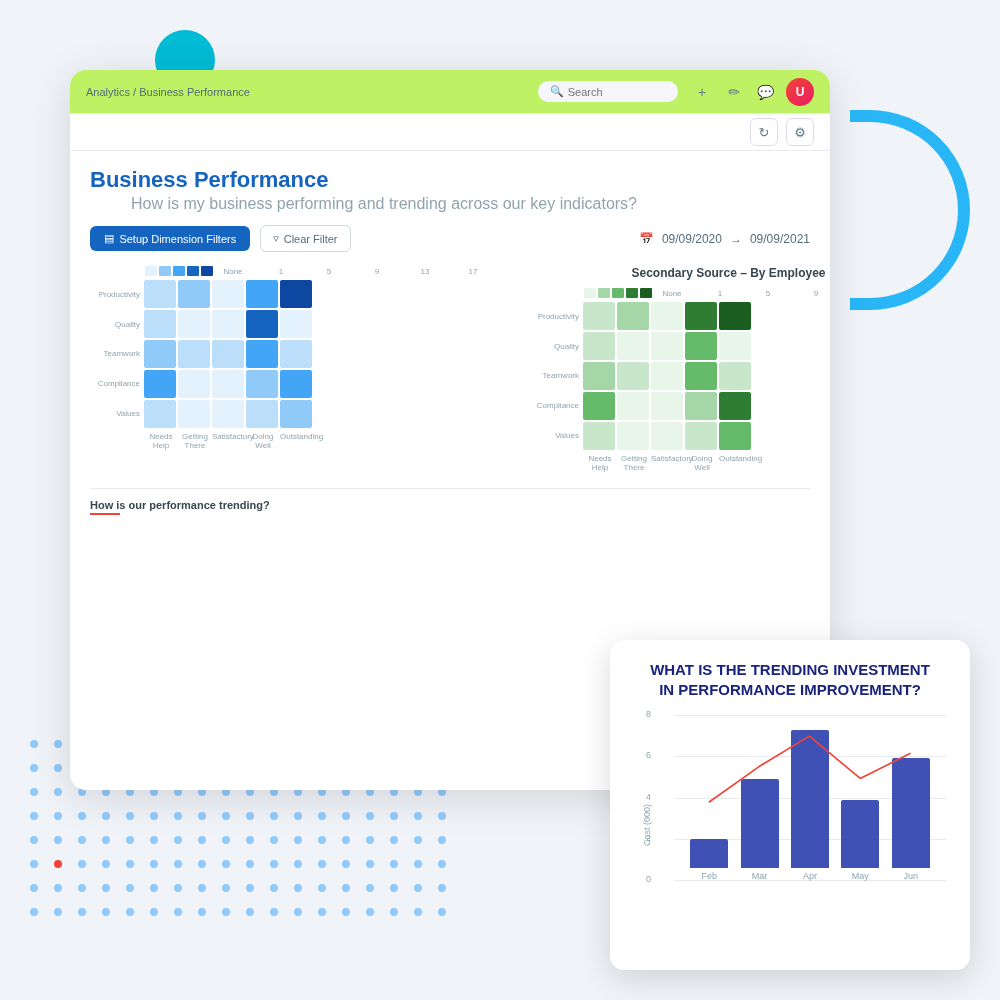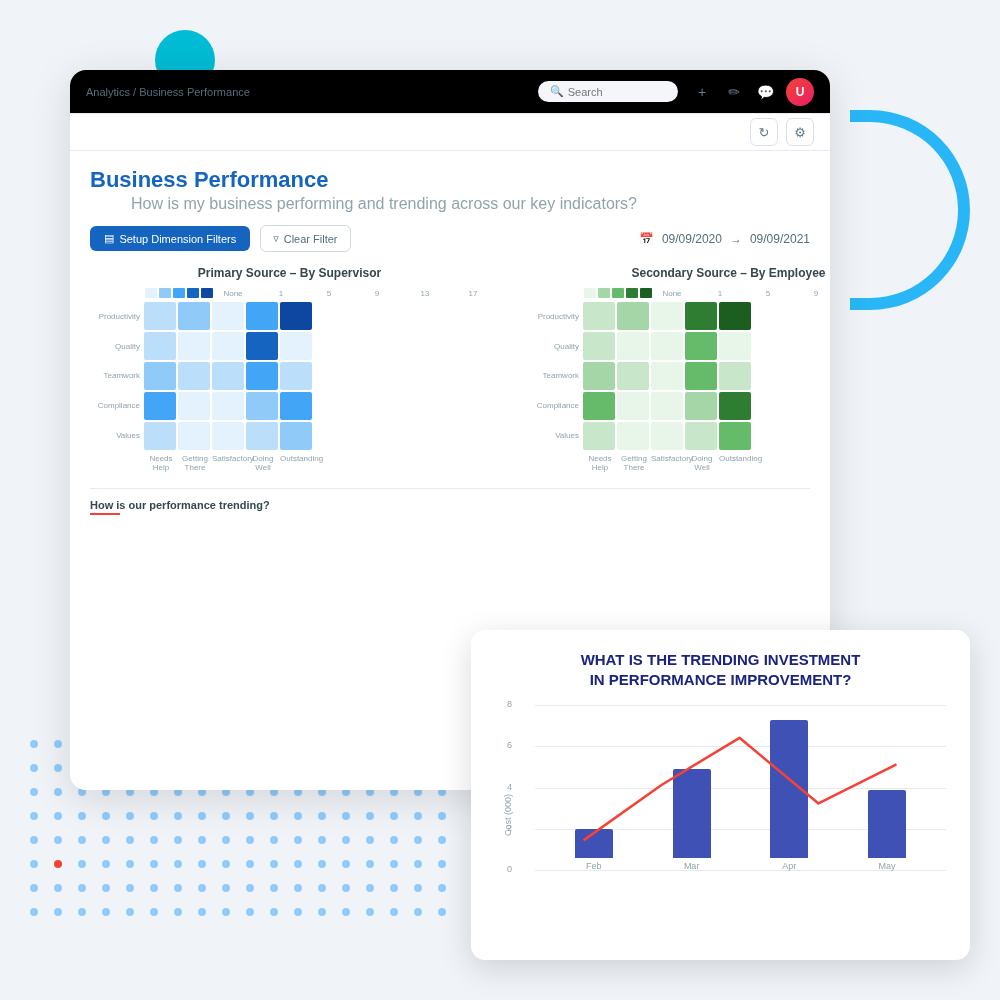--- a/index.html
+++ b/index.html
@@ -59,21 +59,21 @@
       z-index: 2;
       overflow: hidden;
     }
 
     
     .top-bar {
       display: flex;
       align-items: center;
       padding: 8px 16px;
       border-bottom: 1px solid #e8eaf0;
-      background: #000000;
+      background: #bef264;
       height: 44px;
     }
     .breadcrumb {
       font-size: 11px;
       color: #90a4ae;
       flex: 1;
     }
     .breadcrumb span { color: #546e7a; }
     .search-bar {
       display: flex;
@@ -310,22 +310,22 @@
       color: #37474f;
       font-weight: 600;
     }
     .trending-underline {
       width: 30px; height: 2px; background: #f44336; margin-top: 2px;
     }
 
     
     .investment-card {
       position: absolute;
-      bottom: 40px; right: 30px;
-      width: 499px;
+      bottom: 30px; right: 30px;
+      width: 360px;
       height: 330px;
       background: #fff;
       border-radius: 14px;
       box-shadow: 0 8px 32px rgba(0,0,0,0.15);
       z-index: 4;
       padding: 20px 24px 16px 24px;
     }
     .inv-title {
       font-size: 15px;
       font-weight: 800;
@@ -611,21 +611,20 @@
         <span>09/09/2020</span>
         <span>→</span>
         <span>09/09/2021</span>
       </div>
     </div>
 
 
     <div class="charts-row">
 
       <div class="chart-section">
-        <div class="chart-title">Primary Source – By Supervisor</div>
         <div class="heatmap-wrapper">
 
           <div class="heatmap-scale">
             <div style="display:flex;align-items:center;gap:2px;margin-left:0px;">
               <div style="width:12px;height:10px;background:#e3f2fd;border-radius:1px;"></div>
               <div style="width:12px;height:10px;background:#90caf9;border-radius:1px;"></div>
               <div style="width:12px;height:10px;background:#42a5f5;border-radius:1px;"></div>
               <div style="width:12px;height:10px;background:#1565c0;border-radius:1px;"></div>
               <div style="width:12px;height:10px;background:#0d47a1;border-radius:1px;"></div>
             </div>
@@ -798,20 +797,24 @@
             <div class="bar-label">Mar</div>
           </div>
           <div class="bar-group">
             <div class="bar" style="height: 138px;"></div>
             <div class="bar-label">Apr</div>
           </div>
           <div class="bar-group">
             <div class="bar" style="height: 68px;"></div>
             <div class="bar-label">May</div>
           </div>
+          <div class="bar-group">
+            <div class="bar" style="height: 110px;"></div>
+            <div class="bar-label">Jun</div>
+          </div>
         </div>
 
       <svg class="line-svg" viewBox="0 0 386 186" preserveAspectRatio="none" id="line-svg">
         <polyline id="trend-polyline" fill="none" stroke="#f44336" stroke-width="2.5" stroke-linejoin="round" points="38,133.65 115,78.97500000000001 192,32.400000000000006 270,97.2 347,58.72500000000001"></polyline>
       </svg>
     </div>
   </div>
 </div>
 
 </body></html>

